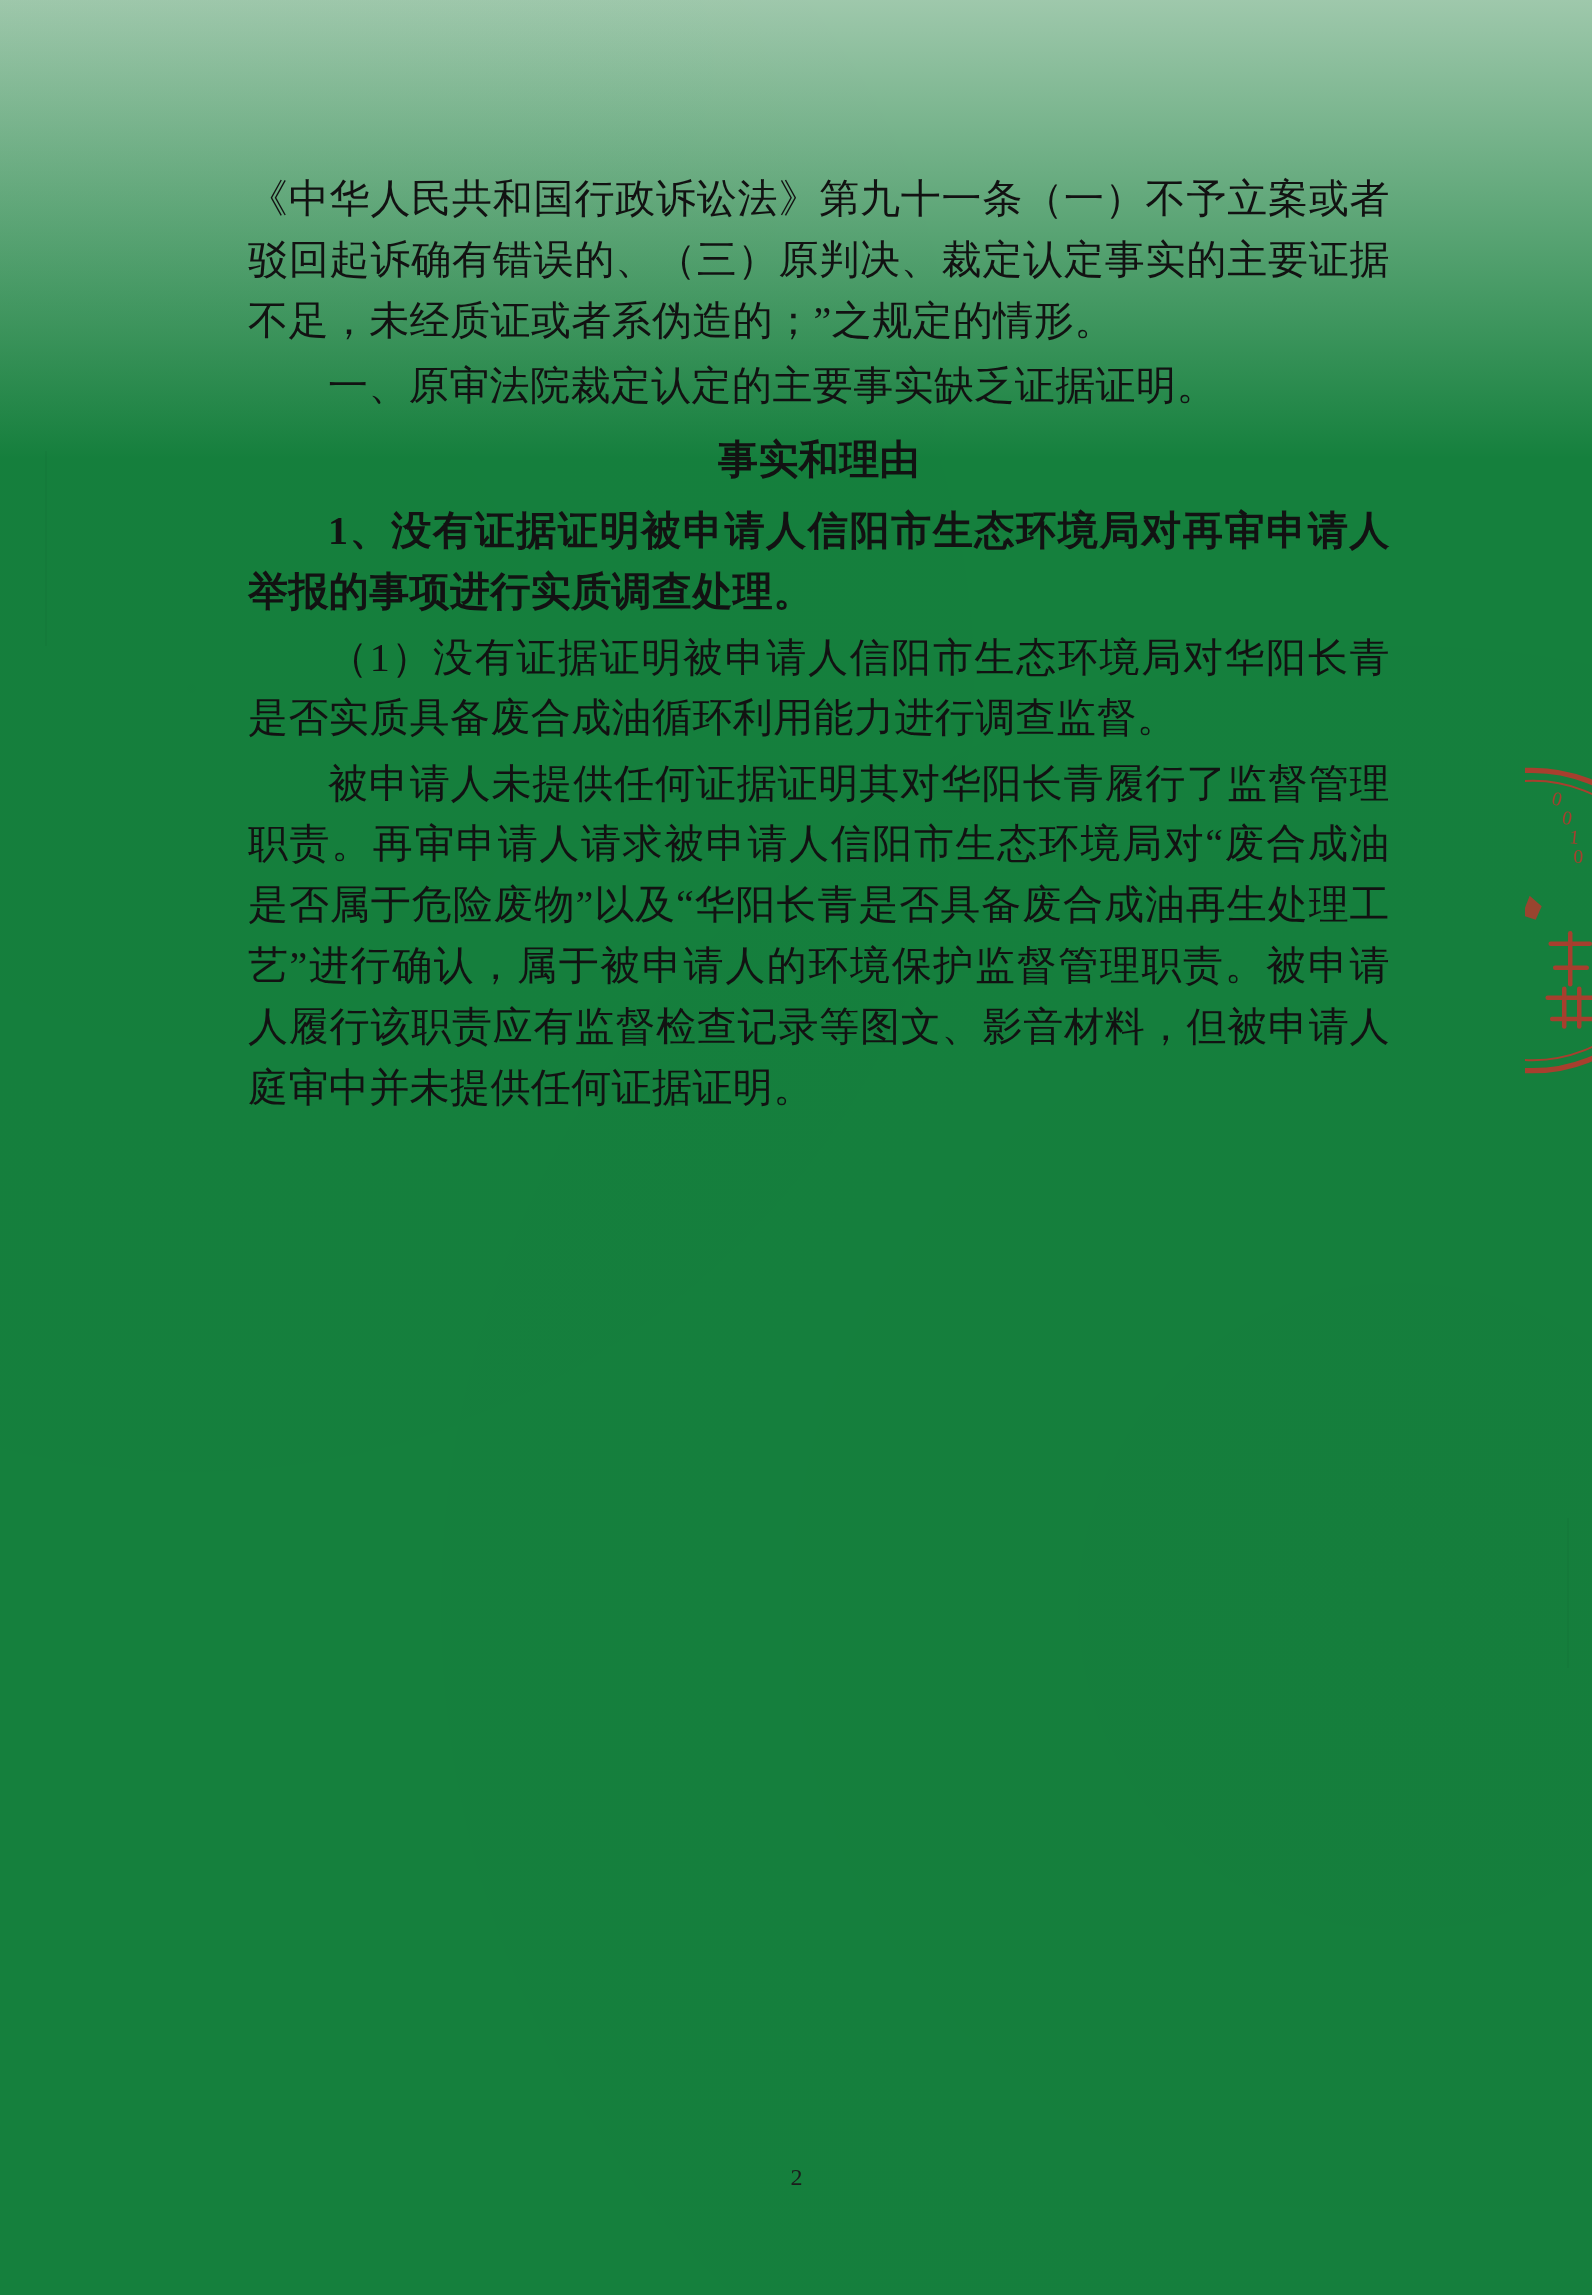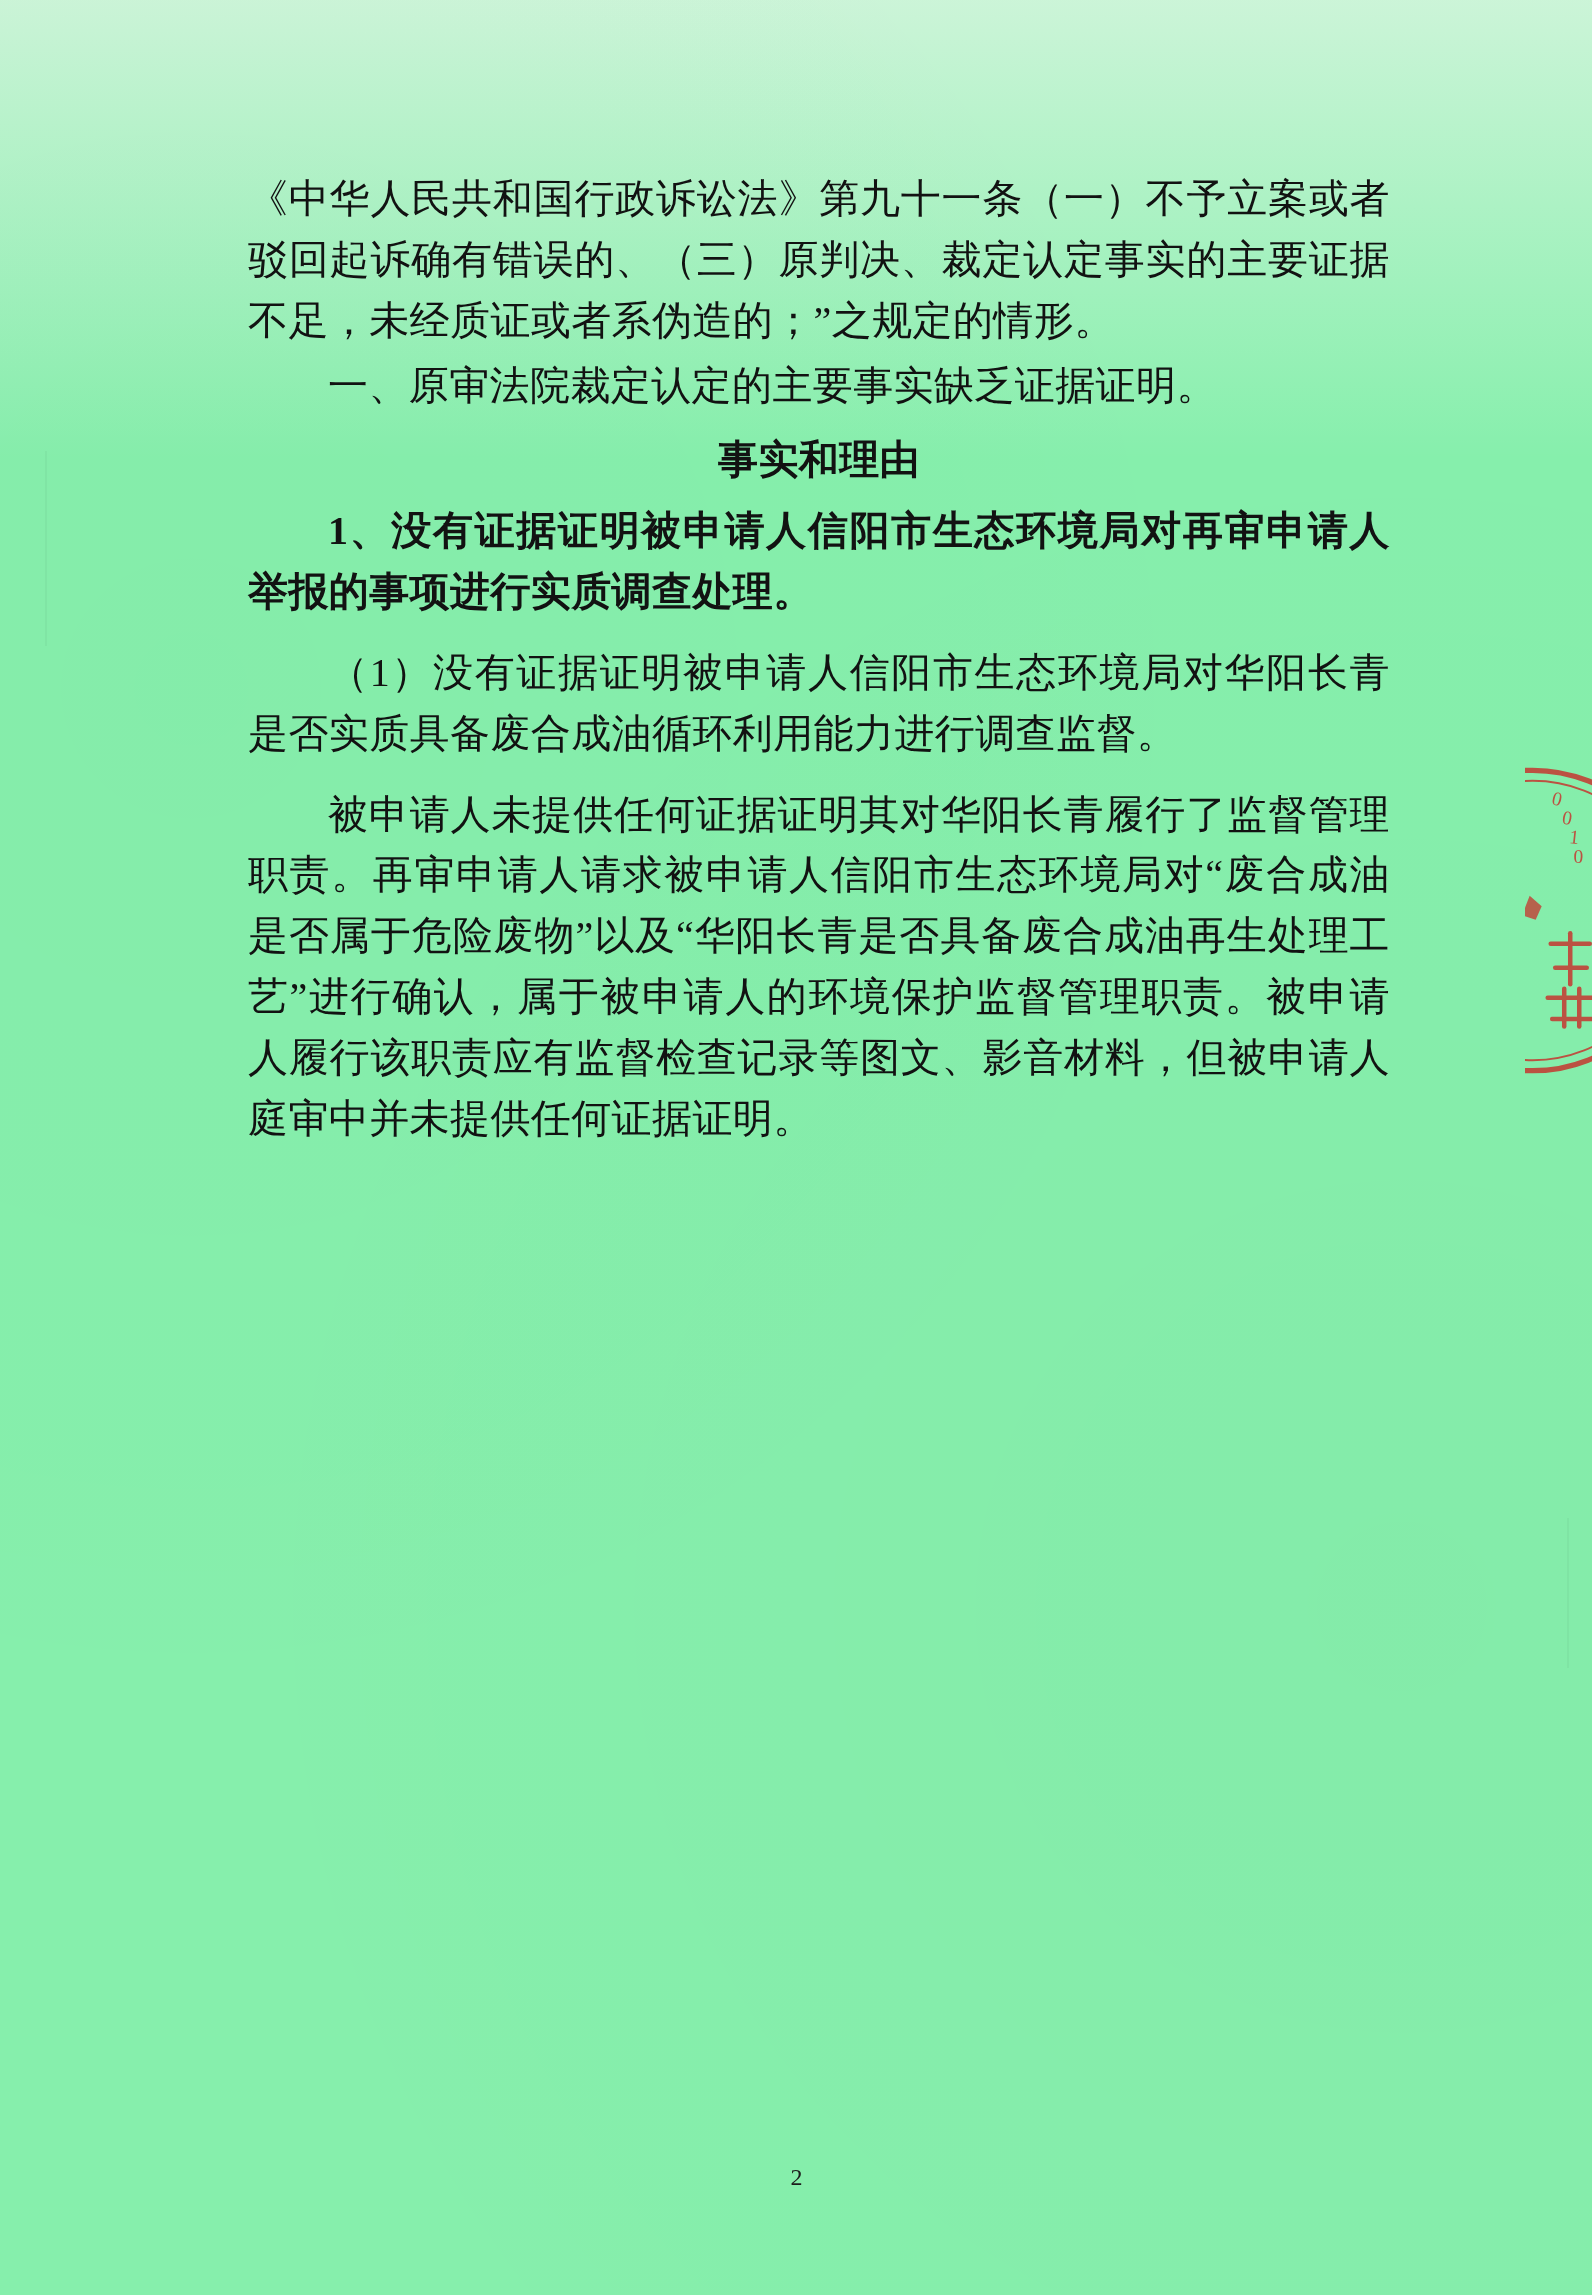--- a/index.html
+++ b/index.html
@@ -11,21 +11,21 @@
     width: 1593px;
     height: 2295px;
     position: relative;
     font-family: "Liberation Serif", "DejaVu Serif", serif;
     overflow: hidden;
   }
   
   #page {
     position: absolute;
     inset: 0;
-    background: #86efac;
+    background: #15803d;
   }
   
   #paper-tone {
     position: absolute;
     inset: 0;
     background:
       radial-gradient(circle at 12% 30%, rgba(0,0,0,0.012), rgba(0,0,0,0) 55%),
       radial-gradient(circle at 88% 70%, rgba(0,0,0,0.015), rgba(0,0,0,0) 60%),
       linear-gradient(180deg, rgba(250,248,245,0.6), rgba(255,255,255,0) 20%);
     pointer-events: none;
@@ -52,21 +52,21 @@
   .bold {
     font-weight: bold;
   }
   .center {
     text-align: center;
     text-indent: 0;
     font-weight: bold;
     margin: 13.5px 0 10.5px 0;
   }
   .gap-top {
-    margin-top: 20px;
+    margin-top: 4px;
   }
   
   #page-number {
     position: absolute;
     left: 0;
     right: 0;
     top: 2164px;
     text-align: center;
     font-size: 24px;
     color: #1c1c1c;

